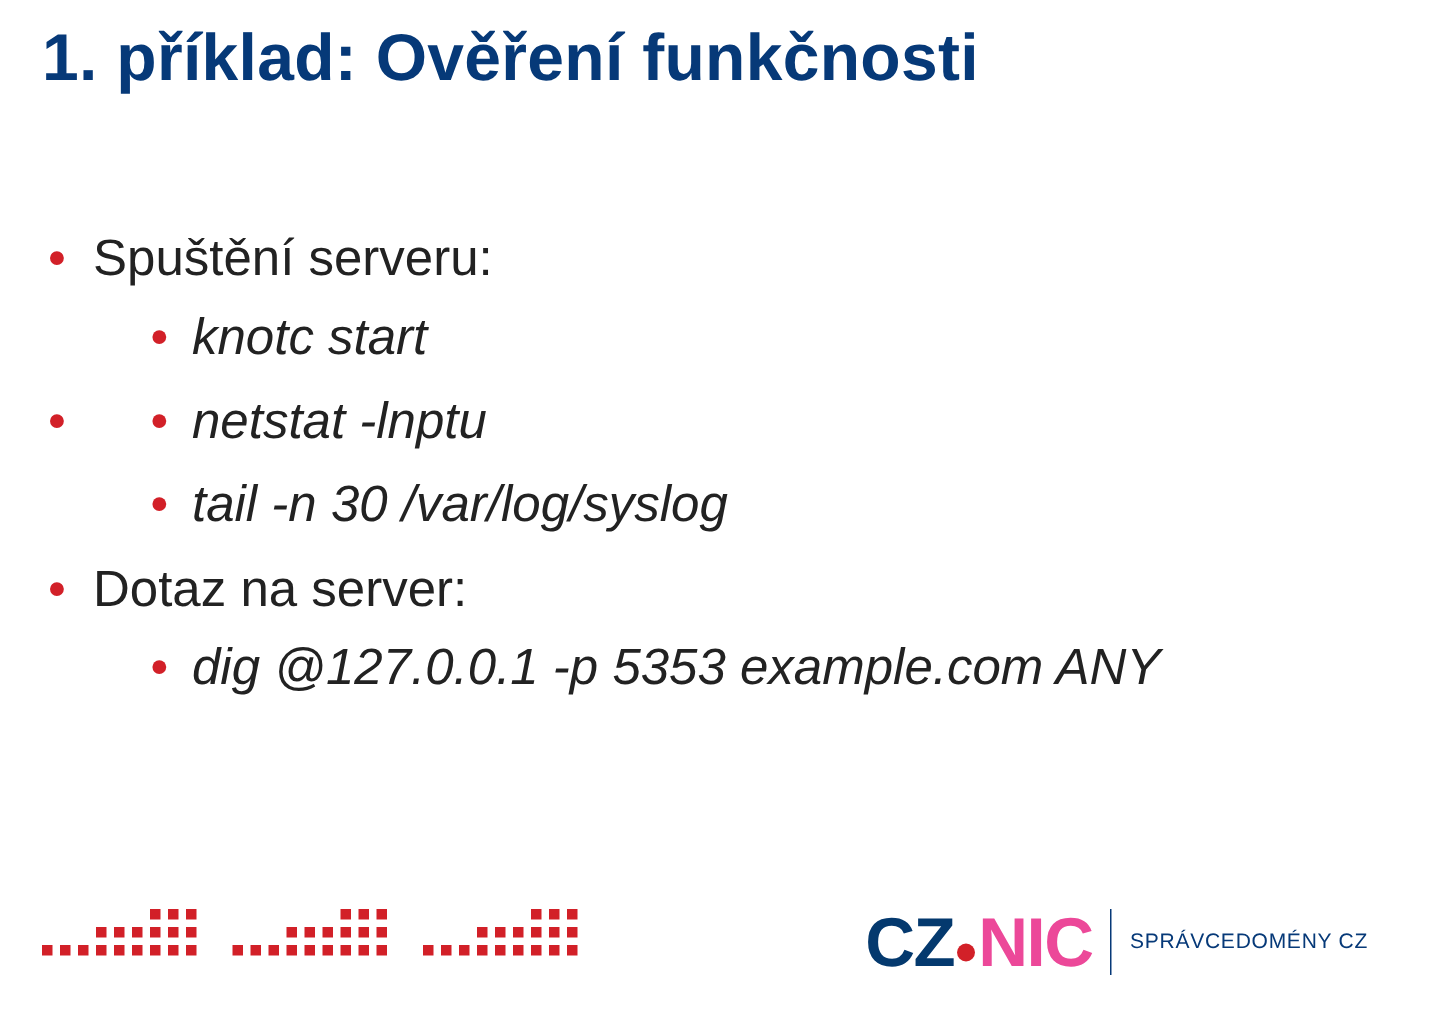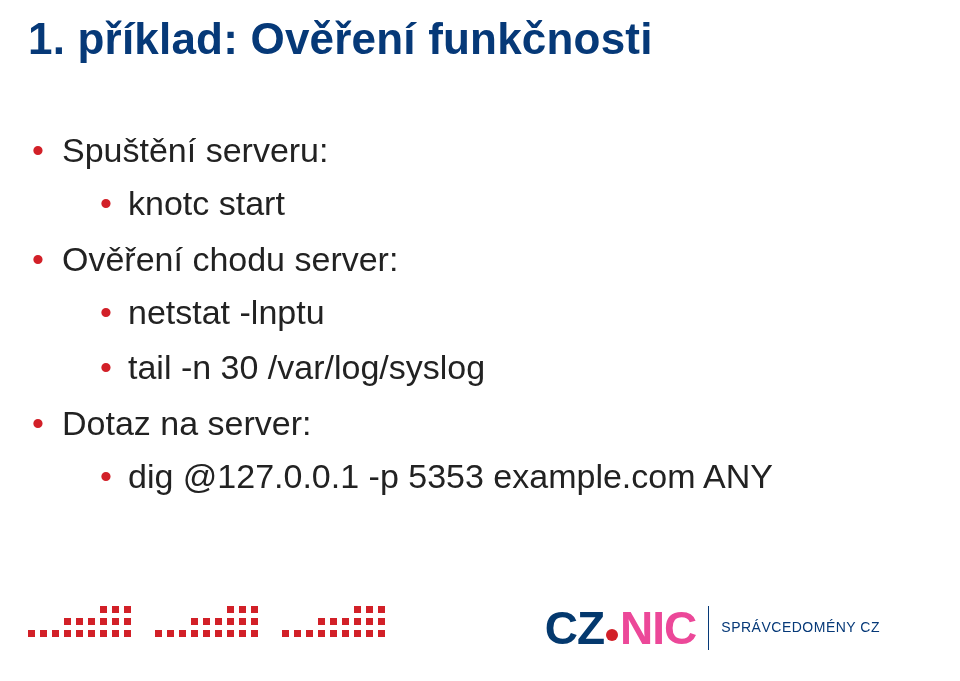--- a/index.html
+++ b/index.html
@@ -24,21 +24,21 @@
     left: 28px;
     top: 14px;
     font-size: 44px;
     font-weight: 700;
     color: #063978;
     letter-spacing: 0.2px;
   }
   .content {
     position: absolute;
     left: 28px;
-    top: 124px;
+    top: 146px;
     font-size: 34px;
     line-height: 1.55;
   }
   ul.level1 {
     list-style: none;
     margin: 0;
     padding: 0;
   }
   ul.level1 > li {
     position: relative;
@@ -52,20 +52,21 @@
     top: 0;
     color: #d22028;
     font-size: 34px;
     line-height: 1.55;
   }
   ul.level2 {
     list-style: none;
     margin: 0;
     padding: 0;
     padding-left: 36px;
+    font-style: italic;
   }
   ul.level2 > li {
     position: relative;
     padding-left: 30px;
     margin-bottom: 2px;
   }
   ul.level2 > li::before {
     content: "•";
     position: absolute;
     left: 2px;
@@ -92,21 +93,21 @@
     width: 7px;
     height: 7px;
   }
   .dot.fill {
     background: #d22028;
   }
 
   
   .logo {
     position: absolute;
-    right: 52px;
+    right: 20px;
     bottom: 26px;
     display: flex;
     align-items: center;
   }
   .logo-cz {
     display: flex;
     align-items: baseline;
     font-family: Arial, Helvetica, sans-serif;
   }
   .cz-text {
@@ -158,21 +159,20 @@
     <ul class="level1">
       <li>
         <span>Spuštění serveru:</span>
         <ul class="level2">
           <li>
             <span>knotc start</span>
           </li>
         </ul>
       </li>
       <li>
-        <span>Ověření chodu server:</span>
         <ul class="level2">
           <li>
             <span>netstat -lnptu</span>
           </li>
           <li>
             <span>tail -n 30 /var/log/syslog</span>
           </li>
         </ul>
       </li>
       <li>

